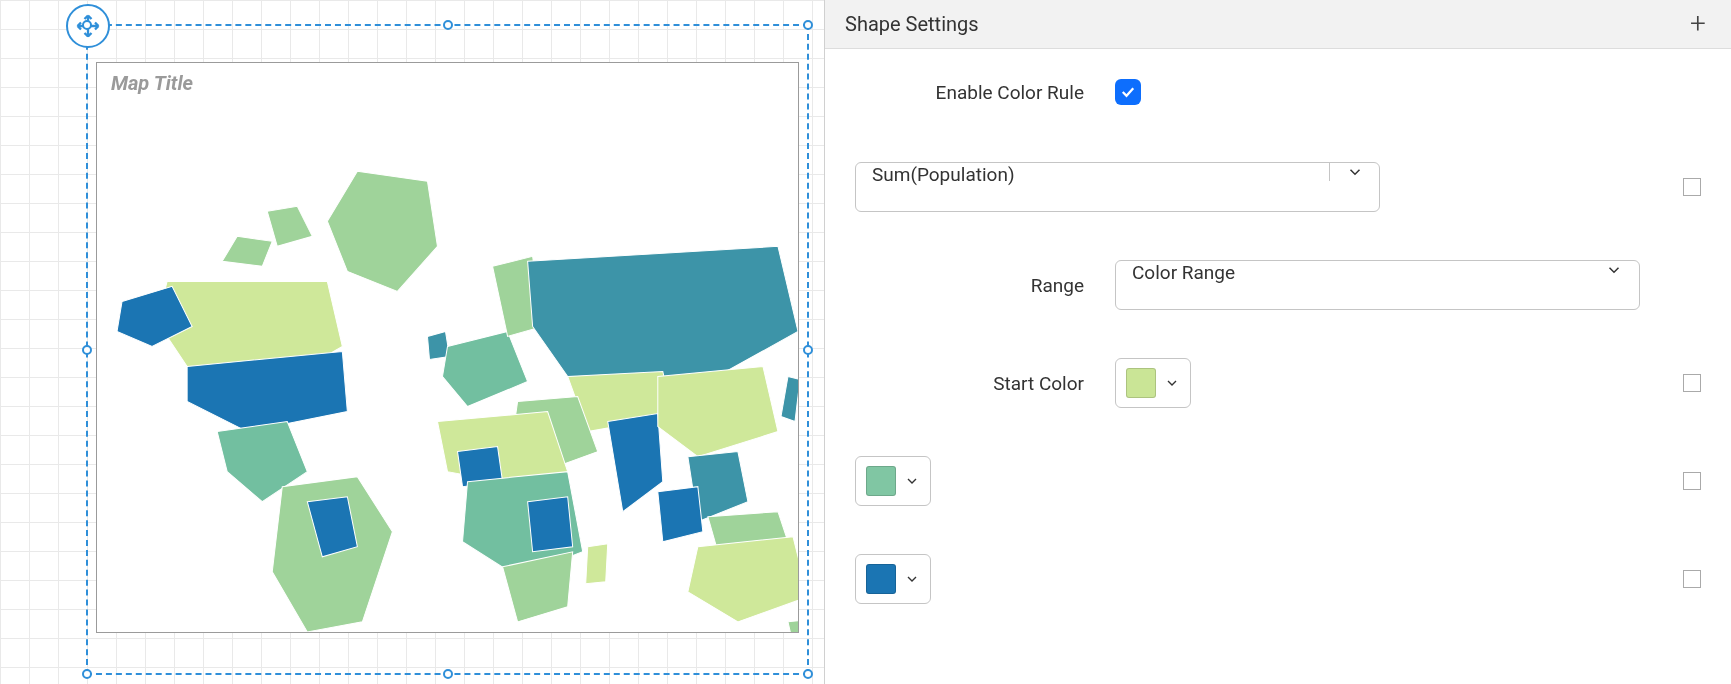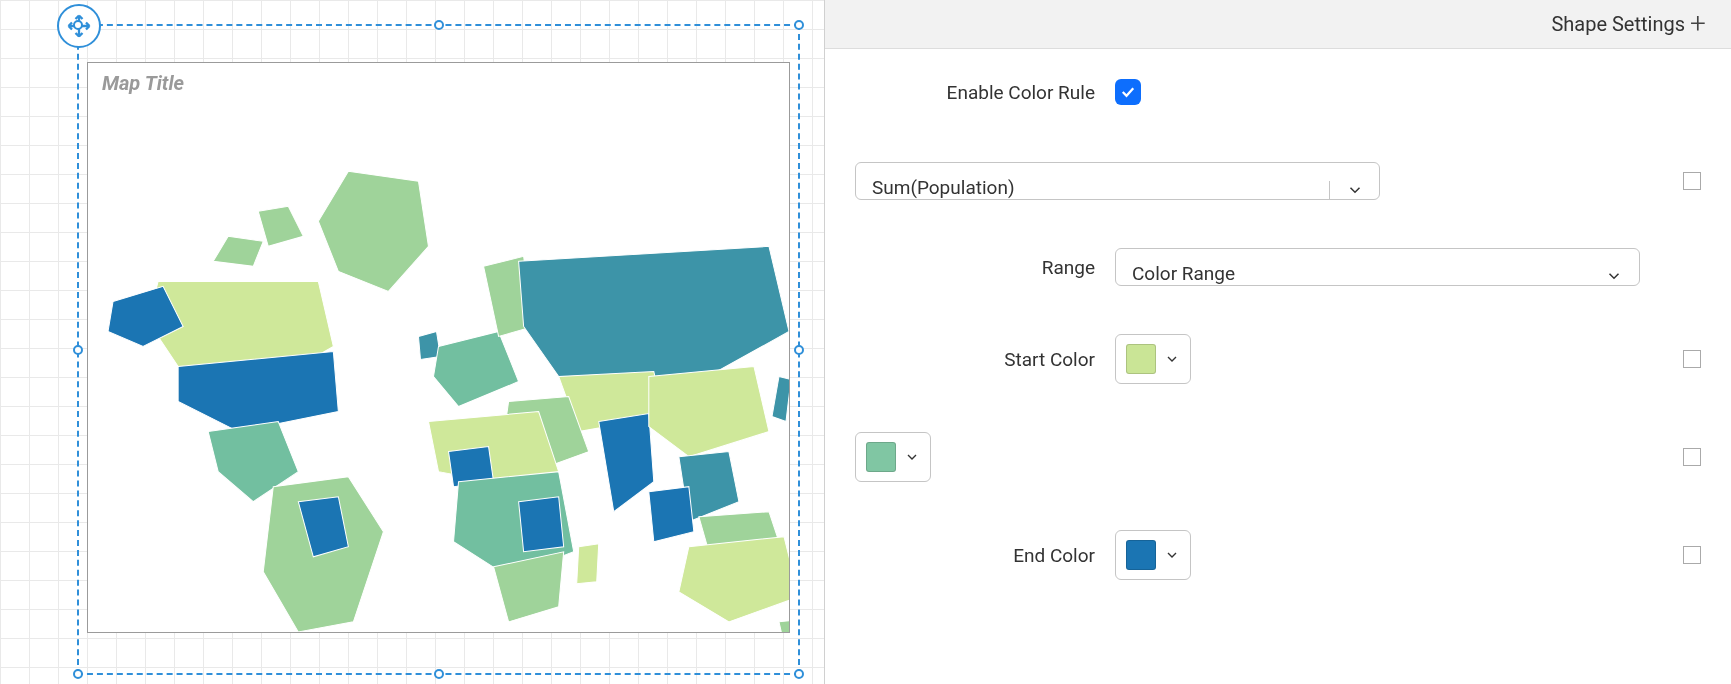--- a/index.html
+++ b/index.html
@@ -20,21 +20,21 @@
     background-color: #fff;
     background-image:
       linear-gradient(#e9e9e9 1px, transparent 1px),
       linear-gradient(90deg, #e9e9e9 1px, transparent 1px);
     background-size: 29px 29px;
     border-right: 1px solid #d0d0d0;
   }
 
   .selected-box {
     position: absolute;
-    left: 77px;
+    left: 86px;
     top: 24px;
     width: 723px;
     height: 651px;
     border: 2px dashed #2f8fd9;
   }
   .sel-handle {
     position: absolute;
     width: 10px; height: 10px;
     background: #fff;
     border: 2px solid #2f8fd9;
@@ -92,21 +92,21 @@
     flex: 1;
     height: 100%;
     background: #fff;
     display: flex;
     flex-direction: column;
     font-size: 19px;
   }
   .section-header {
     display: flex;
     align-items: center;
-    justify-content: flex-end;
+    justify-content: space-between;
     background: #f2f2f2;
     border-bottom: 1px solid #ddd;
     padding: 12px 20px 12px 20px;
     cursor: pointer;
   }
   .section-header .title { font-size: 20px; }
   .section-header.active .title { font-weight: 700; font-size: 21px; }
   .section-header .toggle {
     font-size: 28px;
     font-weight: 300;
@@ -120,21 +120,21 @@
   }
   .form-row {
     display: flex;
     align-items: center;
     margin-bottom: 48px;
   }
   .form-row.first { margin-bottom: 56px; }
   .form-label {
     width: 260px;
     text-align: right;
-    padding-right: 20px;
+    padding-right: 31px;
     color: #333;
     font-size: 19px;
   }
   .form-control {
     flex: 0 0 auto;
   }
 
   
   .chk {
     width: 26px; height: 26px;
@@ -143,24 +143,24 @@
     display: inline-flex;
     align-items: center;
     justify-content: center;
     cursor: pointer;
   }
   .chk svg { width: 18px; height: 18px; stroke: #fff; stroke-width: 3; fill: none; }
 
   
   .select {
     display: flex;
-    align-items: flex-end;
+    align-items: flex-start;
     border: 1px solid #c5c5c5;
     border-radius: 6px;
-    height: 38px;
+    height: 50px;
     background: #fff;
     cursor: pointer;
   }
   .select.wide { width: 525px; }
   .select .value {
     flex: 1;
     padding: 0 16px;
     display: flex;
     align-items: center;
     font-size: 19px;
@@ -355,21 +355,20 @@
             <div class="swatch" style="background:#80c6a3"></div>
             <svg viewBox="0 0 24 24">
                 <path d="M6 9 L12 15 L18 9"></path>
               </svg>
           </div>
         </div>
         <div class="aux-check"></div>
       </div>
 
       <div class="form-row">
-        <div class="form-label">End Color</div>
         <div class="form-control">
           <div class="colorpick">
             <div class="swatch" style="background:#1b75b3"></div>
             <svg viewBox="0 0 24 24">
                 <path d="M6 9 L12 15 L18 9"></path>
               </svg>
           </div>
         </div>
         <div class="aux-check"></div>
       </div>

